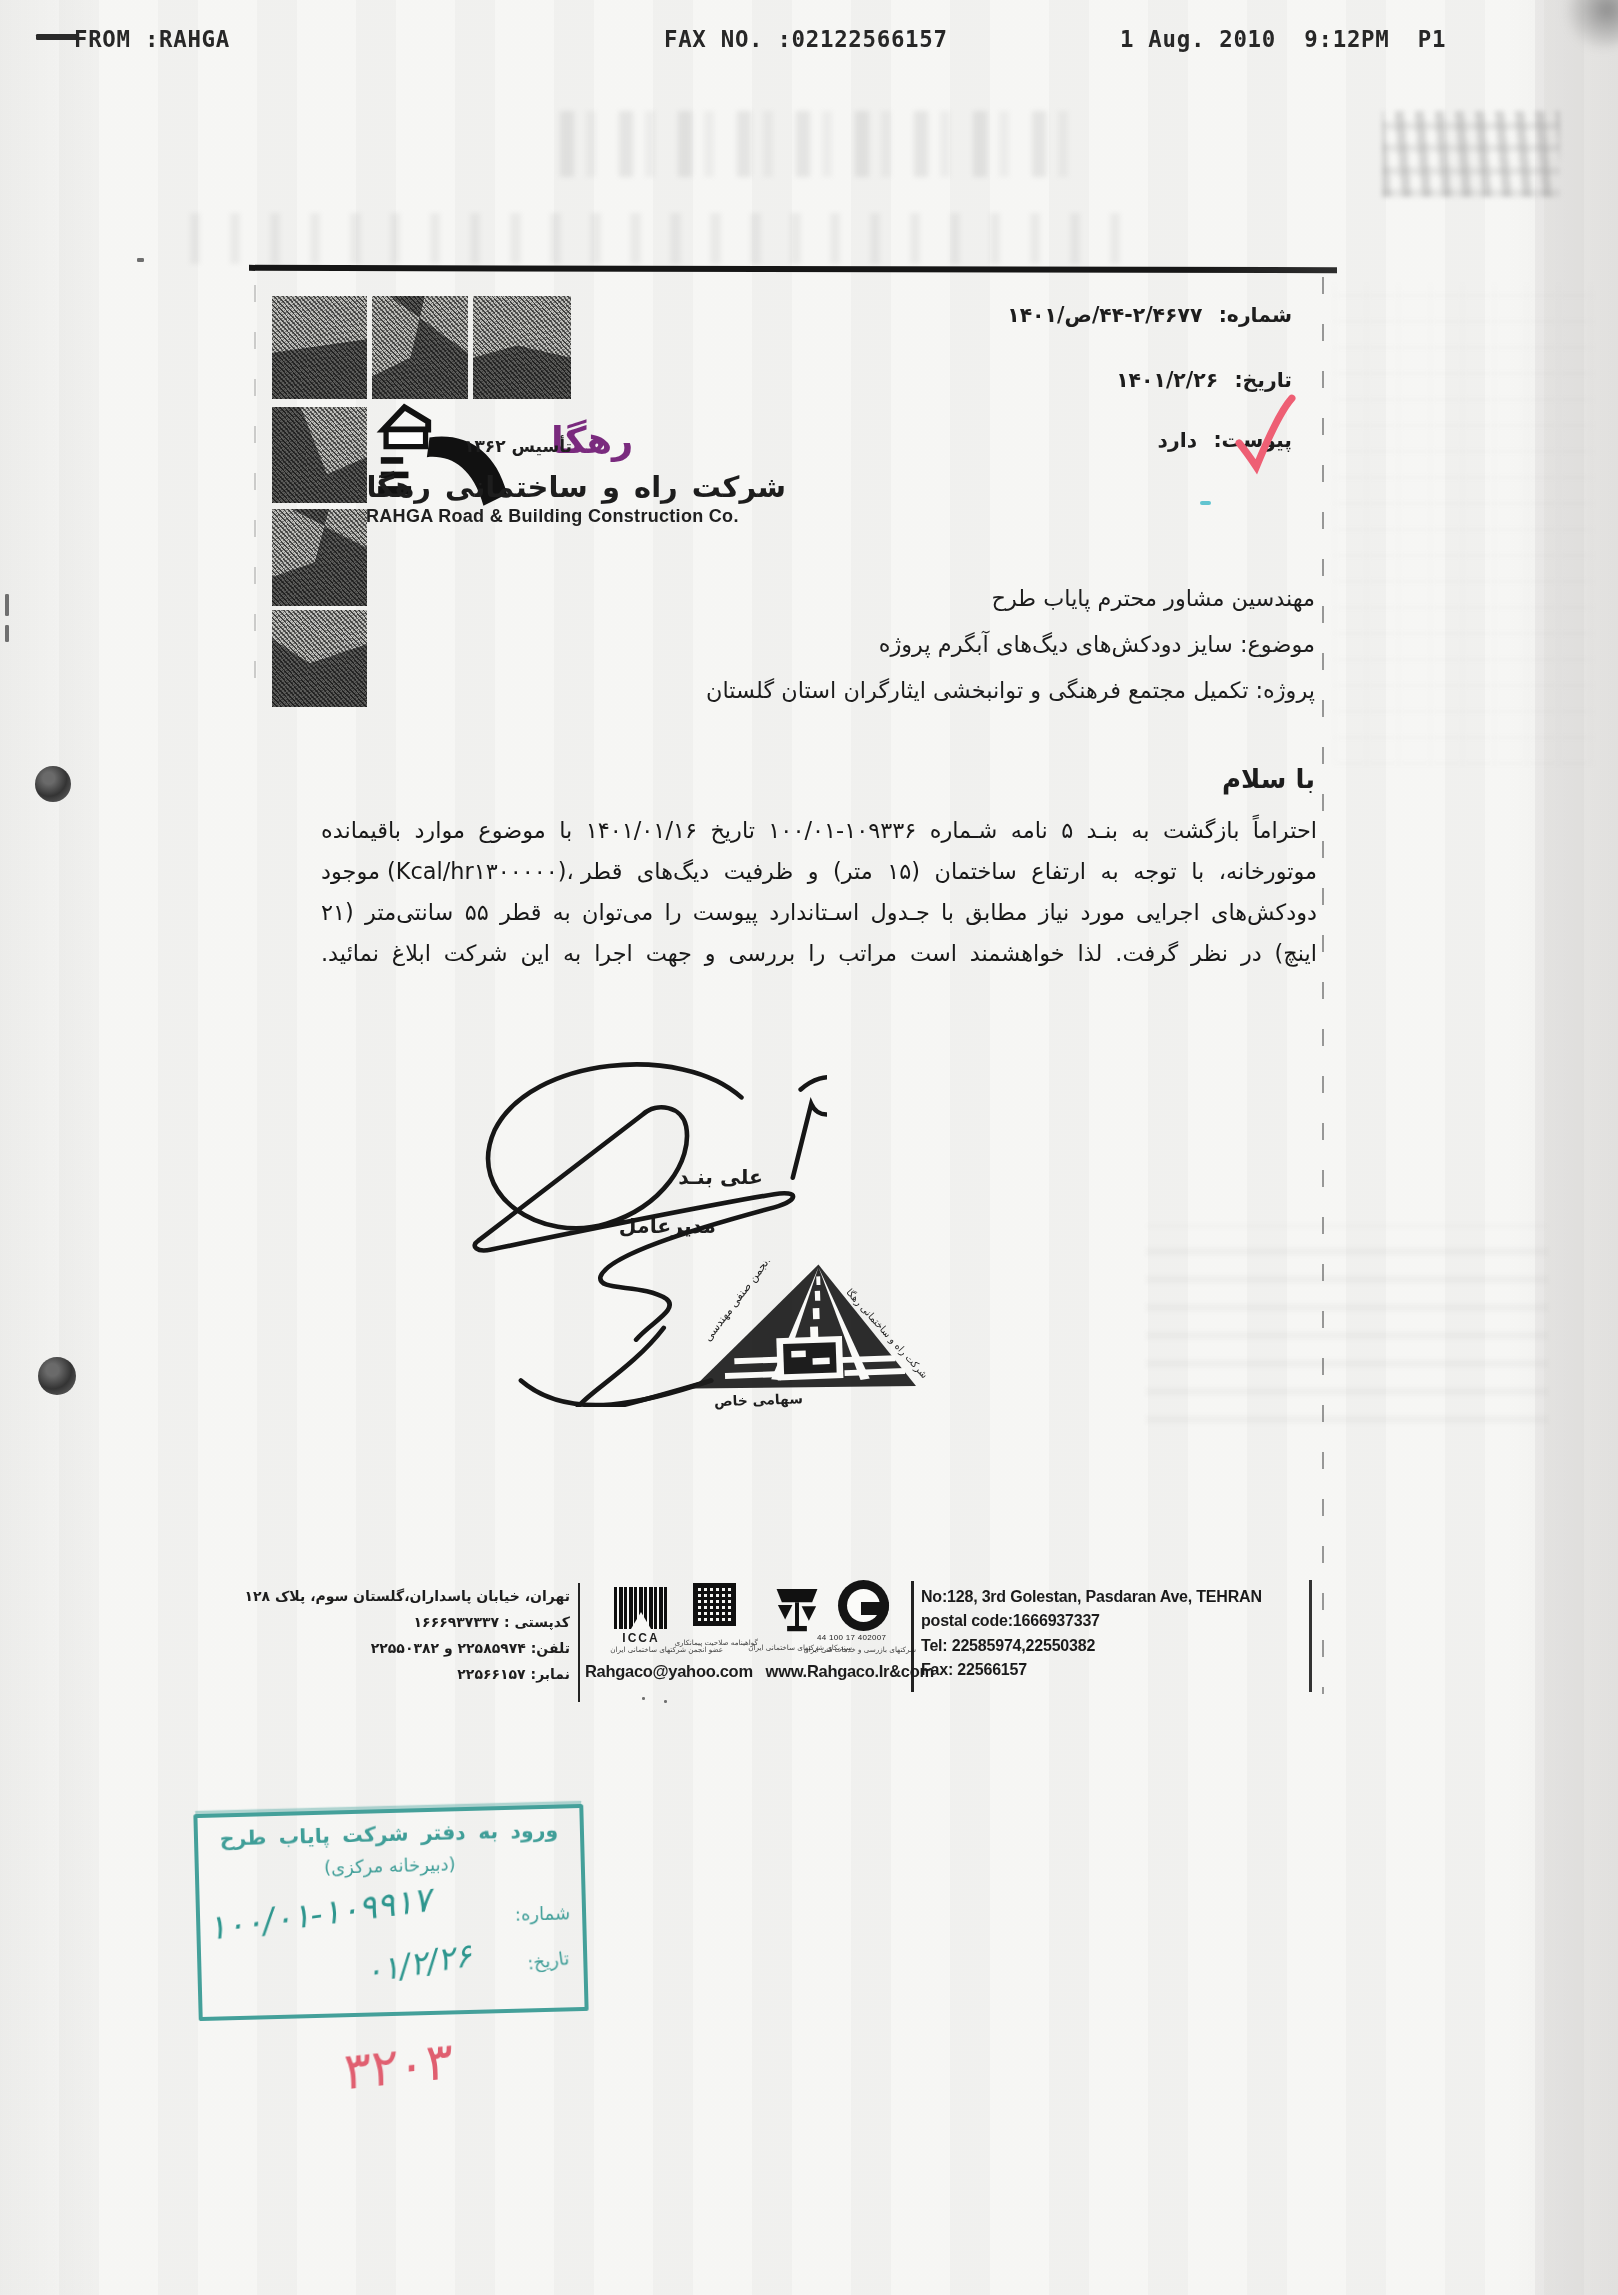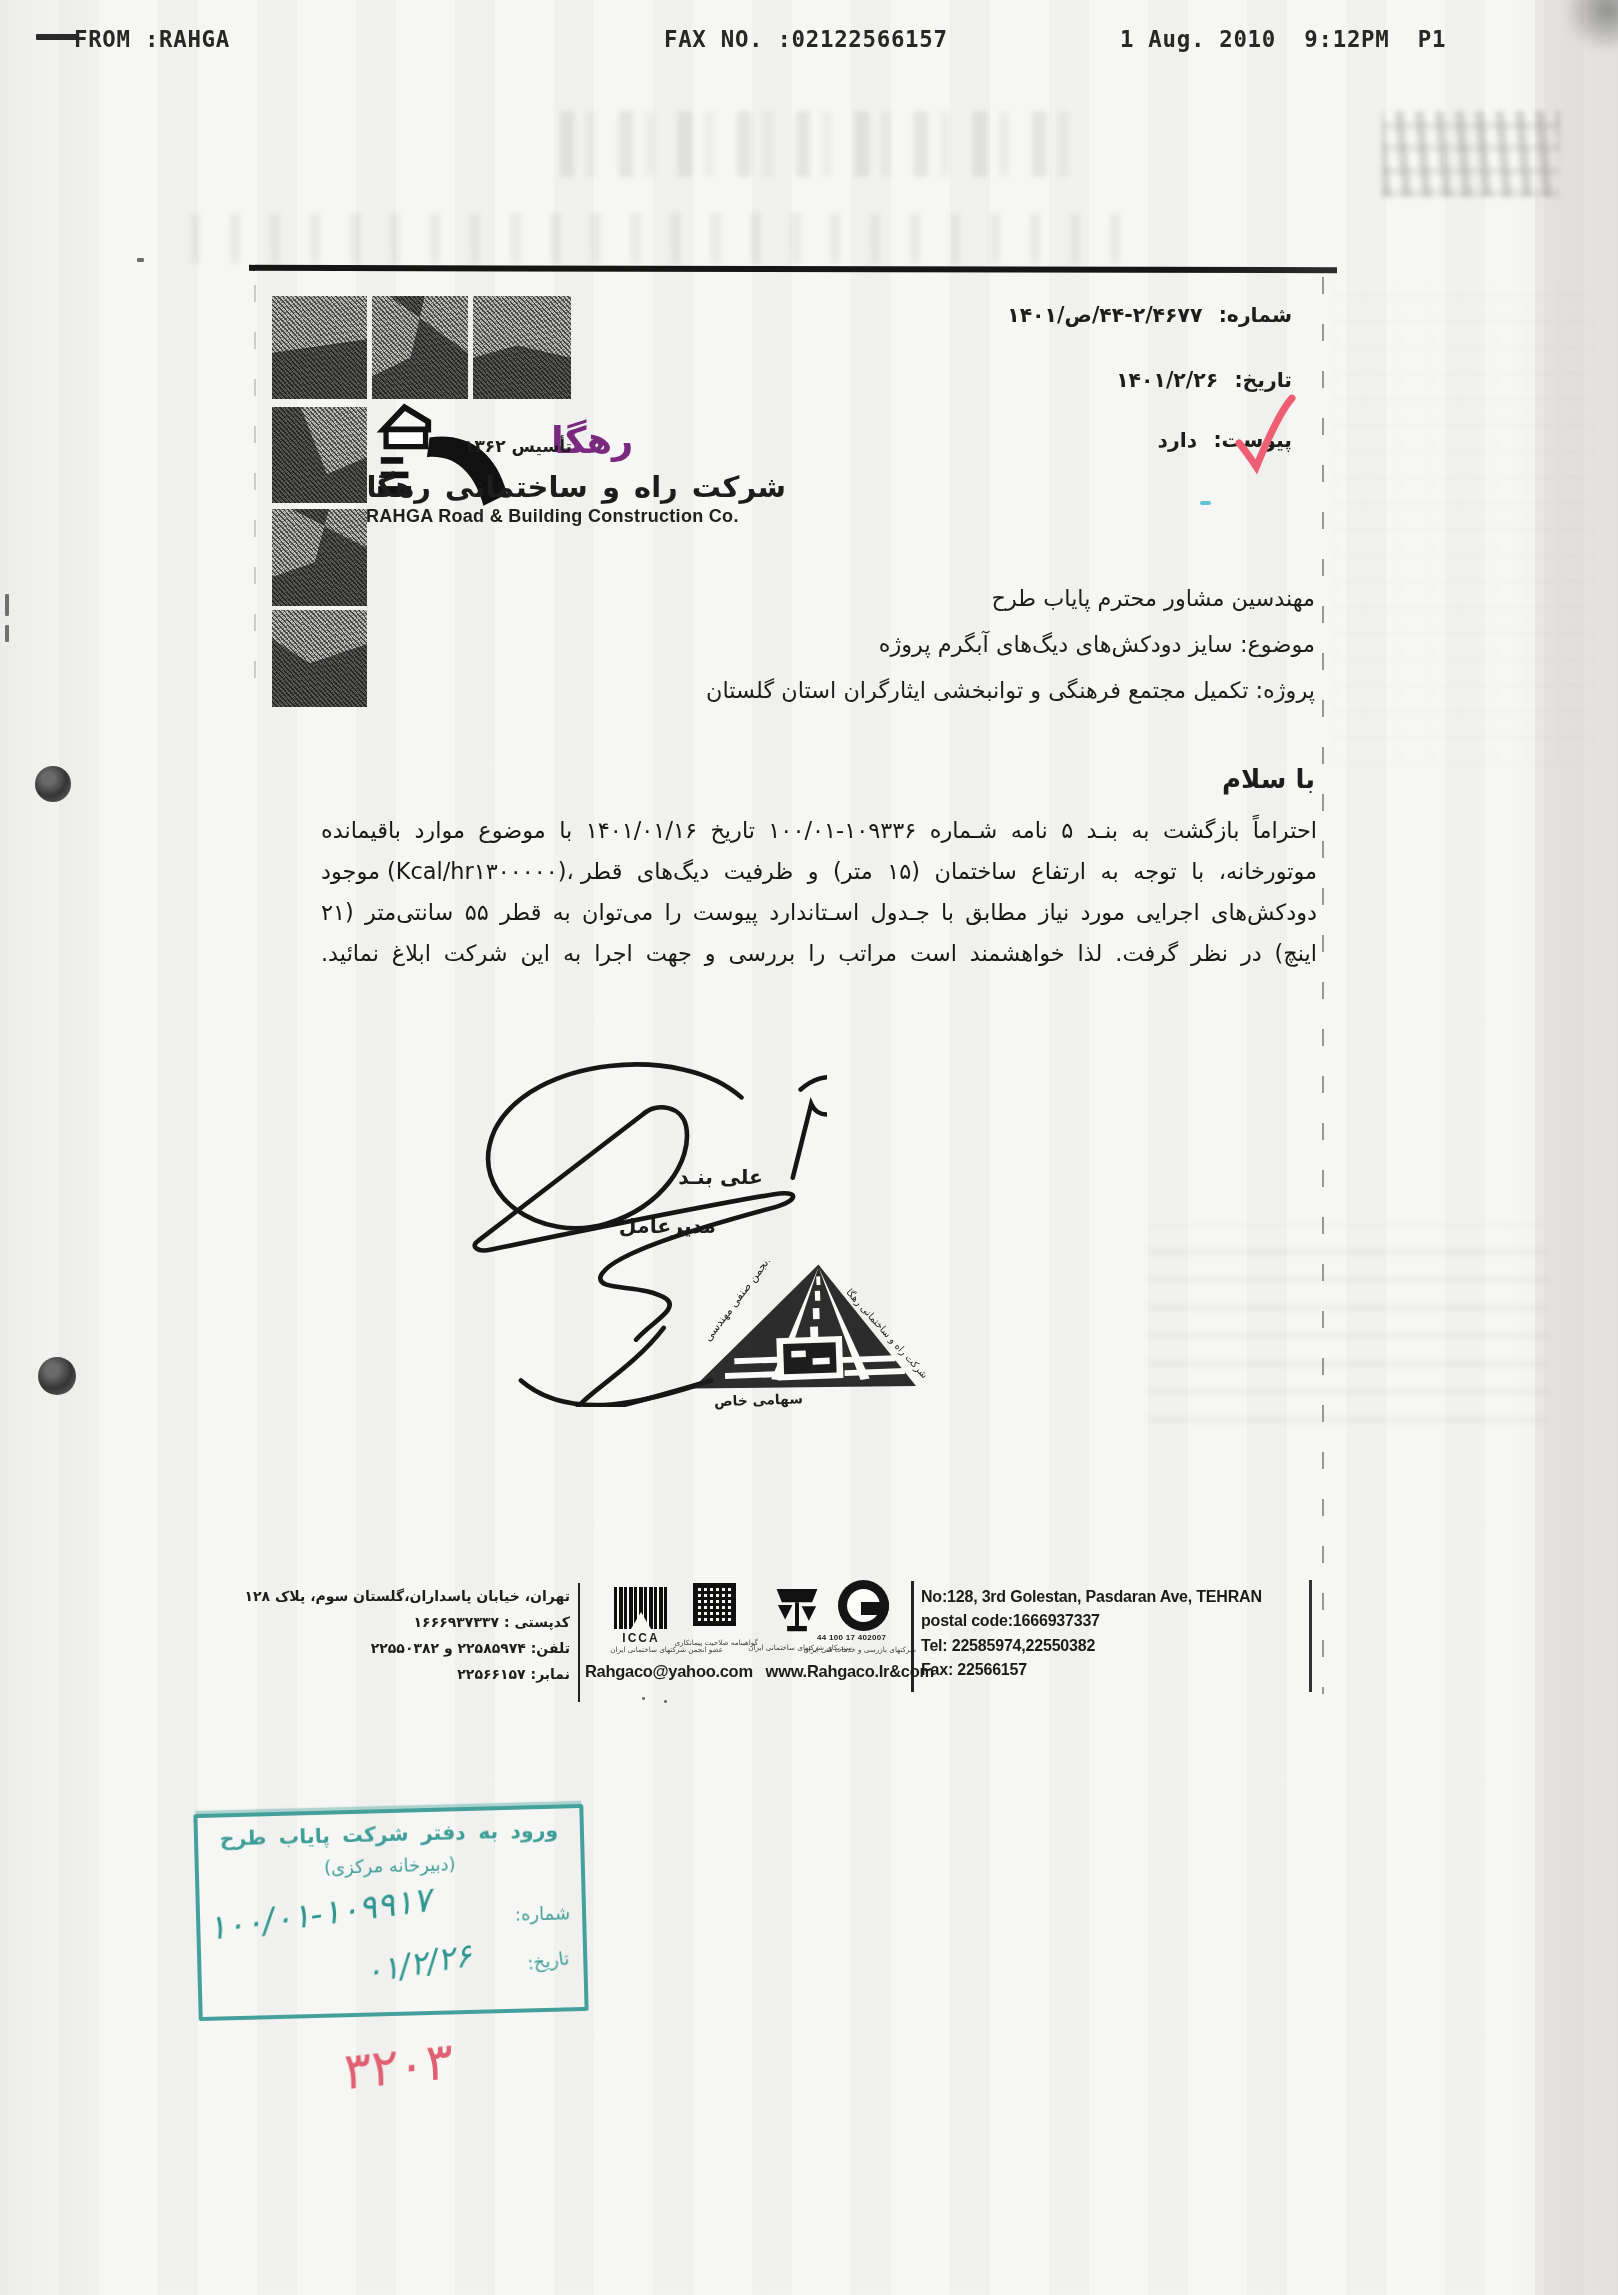--- a/index.html
+++ b/index.html
@@ -96,21 +96,21 @@
     border-left:10.5px solid transparent;border-right:10.5px solid transparent;border-bottom:17px solid #f8f8f6;}
   .icca{left:618px;top:1631px;width:46px;text-align:center;font-family:"Liberation Sans",sans-serif;
         font-size:12px;font-weight:bold;letter-spacing:2px;}
   .qr{left:693px;top:1583px;width:43px;height:43px;border:2px solid #101010;box-sizing:border-box;
     background:repeating-linear-gradient(0deg,#101010 0 3.3px,transparent 3.3px 6px),
                repeating-linear-gradient(90deg,#101010 0 2.6px,#f5f5f2 2.6px 6px);}
   .glogo{left:838px;top:1580px;width:51px;height:51px;border-radius:50%;background:#141414;overflow:hidden;}
   .glogo i{position:absolute;left:17%;top:17%;width:66%;height:66%;border-radius:50%;background:#fbfbf9;}
   .glogo b{position:absolute;right:-8%;top:44%;width:62%;height:24%;background:#141414;}
   .cap{font-size:7.2px;color:#1c1c1c;filter:blur(0.5px);opacity:.85;white-space:nowrap;text-align:right;}
-  .isotxt{left:817px;top:1633px;width:92px;font-family:"Liberation Sans",sans-serif;font-size:8px;font-weight:bold;letter-spacing:0.3px;}
+  .isotxt{left:817px;top:1633px;width:92px;font-family:"Liberation Sans",sans-serif;font-size:8px;font-weight:normal;letter-spacing:0.3px;}
   .email{left:585px;top:1662px;width:333px;font-family:"Liberation Sans",sans-serif;
          font-size:16.5px;font-weight:bold;letter-spacing:-0.3px;white-space:pre;}
 
   
   .rstamp{left:196px;top:1809px;width:382px;height:199px;border:4px solid #44a09a;border-radius:2.6px;
           transform:rotate(-1.5deg);color:#3f9e98;filter:blur(0.3px);
           box-shadow:0 -5.3px 0 -2px rgba(68,160,154,.4);}
   .rs-l1{left:0;right:0;top:9.2px;text-align:center;font-size:20.4px;font-weight:bold;word-spacing:5.3px;}
   .rs-l2{left:0;right:0;top:42px;text-align:center;font-size:18px;}
   .rs-lab1{right:12px;top:94px;font-size:18px;}

